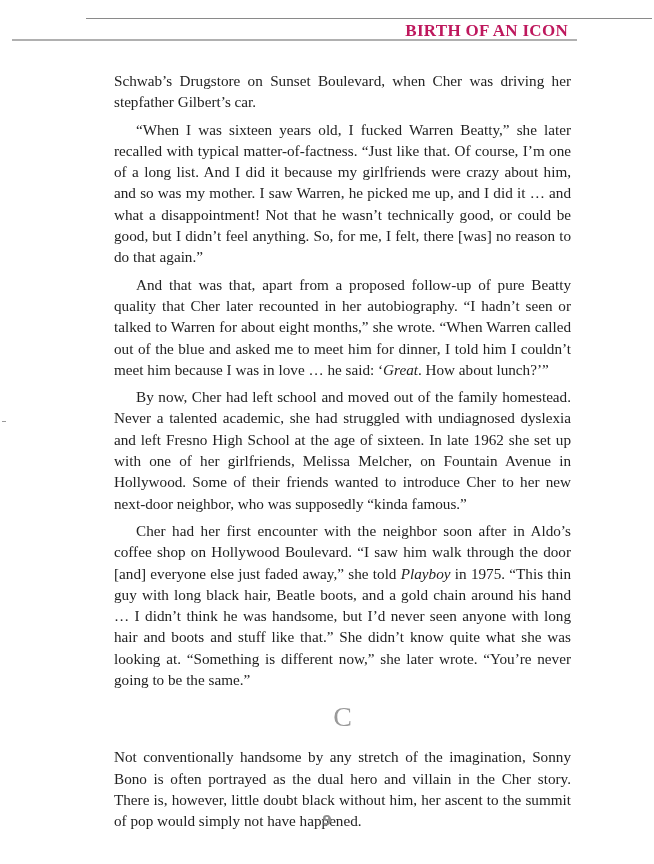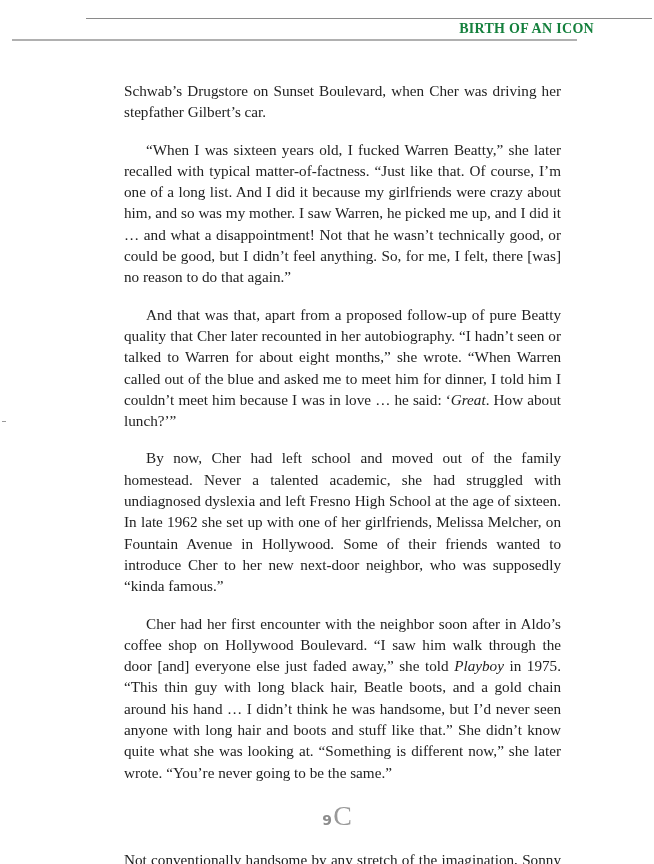--- a/index.html
+++ b/index.html
@@ -1,21 +1,21 @@
 <!DOCTYPE html>
 <html><head>
 <meta charset="utf-8">
 <style>
   html, body { margin: 0; padding: 0; background: #ffffff; }
   body { width: 654px; height: 864px; position: relative; overflow: hidden; font-family: "Liberation Serif", "DejaVu Serif", serif; color: #222; }
   .rule-top { position: absolute; left: 86px; top: 18px; width: 566px; height: 1px; background: #8a8a8a; }
-  .running-head { position: absolute; right: 60px; top: 21px; font-family: "Liberation Serif", serif; font-weight: bold; font-size: 14px; letter-spacing: 0.3px; color: #15803d; }
+  .running-head { position: absolute; right: 86px; top: 21px; font-family: "Liberation Serif", serif; font-weight: bold; font-size: 17px; letter-spacing: 0.3px; color: #be185d; }
   .rule-bottom { position: absolute; left: 12px; top: 39px; width: 565px; height: 2px; background: #b0b0b0; }
   .body-text { position: absolute; left: 108px; top: 64px; width: 469px; font-size: 15.2px; line-height: 21.3px; text-align: justify; }
-  .body-text p { margin: 16px; }
+  .body-text p { margin: 6px; }
   .body-text p.indent { text-indent: 22px; }
   .scene-break { text-align: center; color: #9a9a9a; font-size: 28px; line-height: 34px; margin: 10px 0 12px 0; font-family: "Liberation Serif", serif; }
   .folio { position: absolute; left: 0; width: 654px; top: 812px; text-align: center; font-family: "DejaVu Sans", sans-serif; font-weight: bold; font-size: 14px; color: #8d8d8d; }
   .edge-mark { position: absolute; left: 2px; top: 421px; width: 4px; height: 1px; background: #999; }
   em { }
 </style>
 </head>
 <body>
 
 <div class="rule-top"></div>

